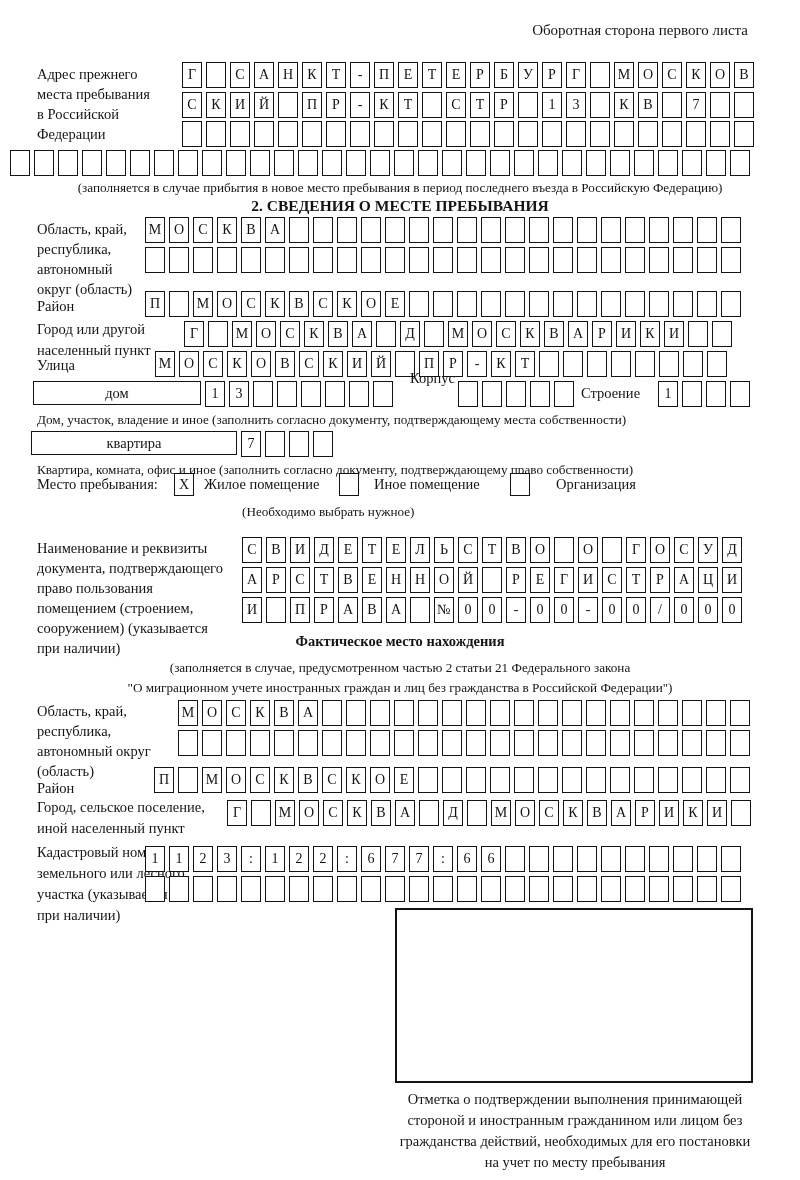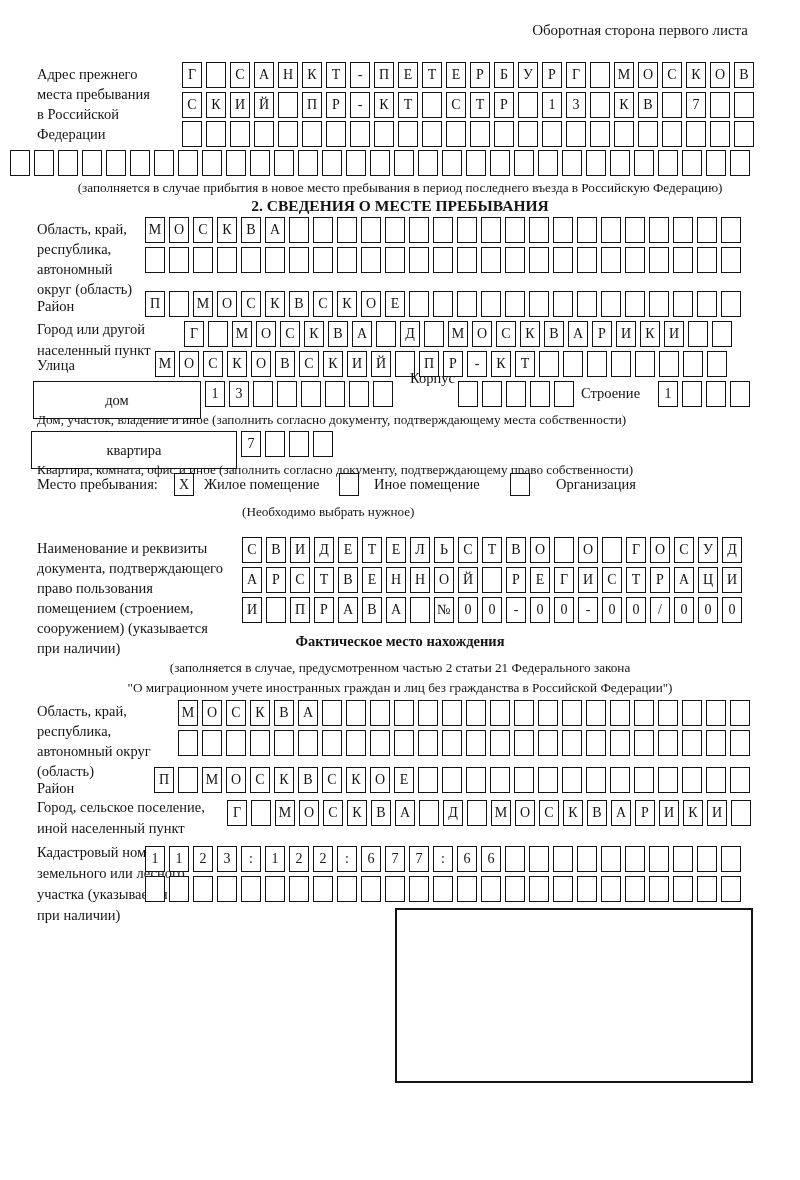--- a/index.html
+++ b/index.html
@@ -6,21 +6,21 @@
   .page{position:relative;width:800px;height:1180px;background:#fff;overflow:hidden;
         font-family:"Liberation Serif",serif;color:#141414;}
   .lbl{position:absolute;font-size:14.5px;line-height:20px;white-space:pre-line;}
   .lbl.lh21{line-height:21px;}
   .note{position:absolute;font-size:13.2px;line-height:17px;}
   .center{left:0;right:0;text-align:center;}
   .corner{position:absolute;top:22px;right:52px;font-size:15px;}
   .cellrow{position:absolute;display:flex;gap:4px;}
   .cell{box-sizing:border-box;flex:0 0 20px;width:20px;height:26px;border:1.5px solid #141414;
         display:flex;align-items:center;justify-content:center;font-size:14px;background:#fff;}
-  .wbox{position:absolute;box-sizing:border-box;height:38px;border:1.5px solid #141414;
+  .wbox{position:absolute;box-sizing:border-box;height:24px;border:1.5px solid #141414;
         display:flex;align-items:center;justify-content:center;font-size:14.5px;background:#fff;}
   .cbox{position:absolute;box-sizing:border-box;width:20px;height:23px;border:1.5px solid #141414;
         display:flex;align-items:center;justify-content:center;font-size:14px;background:#fff;}
   .inl{position:absolute;font-size:14.5px;}
   .stampbox{position:absolute;left:395px;top:908px;width:358px;height:175px;
         border:2px solid #141414;box-sizing:border-box;background:#fff;}
   .caption{position:absolute;left:360px;top:1089px;width:430px;text-align:center;
         font-size:14.5px;line-height:21px;white-space:pre-line;}
   .h2{position:absolute;font-weight:bold;font-size:15.5px;}
 </style>
@@ -592,14 +592,18 @@
       <span class="cell"></span>
       <span class="cell"></span>
       <span class="cell"></span>
       <span class="cell"></span>
       <span class="cell"></span>
       <span class="cell"></span>
       <span class="cell"></span>
     </div>
 
   <div class="stampbox"></div>
+  <div class="caption">Отметка о подтверждении выполнения принимающей
+стороной и иностранным гражданином или лицом без
+гражданства действий, необходимых для его постановки
+на учет по месту пребывания</div>
 
 </div>
 
 </body></html>

